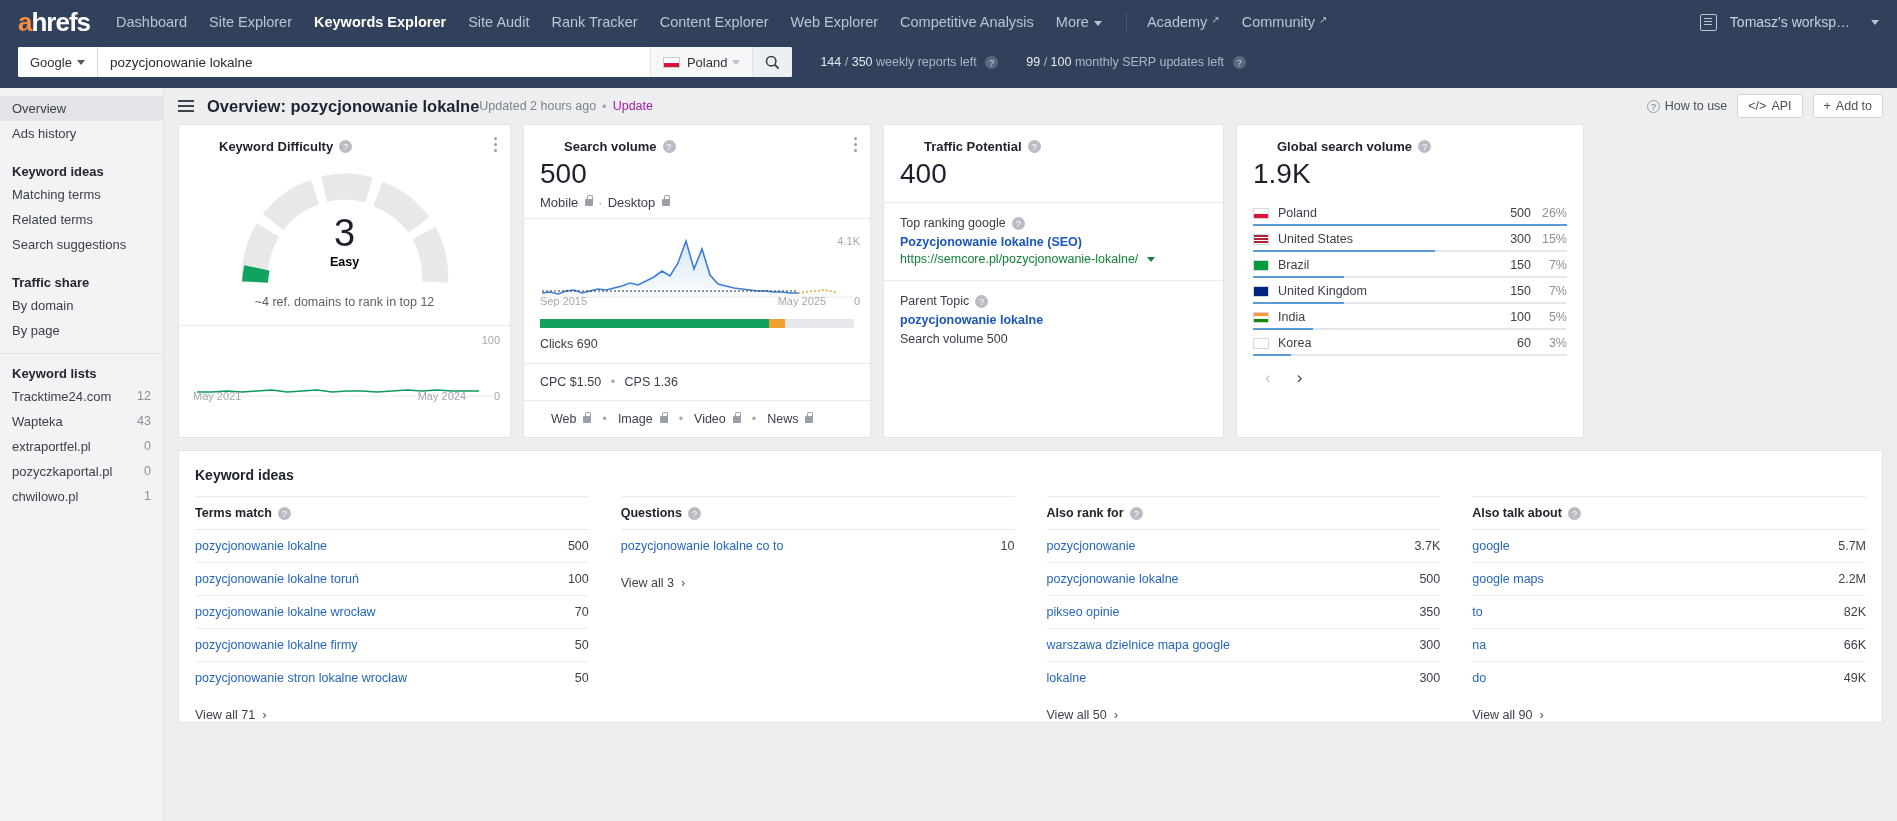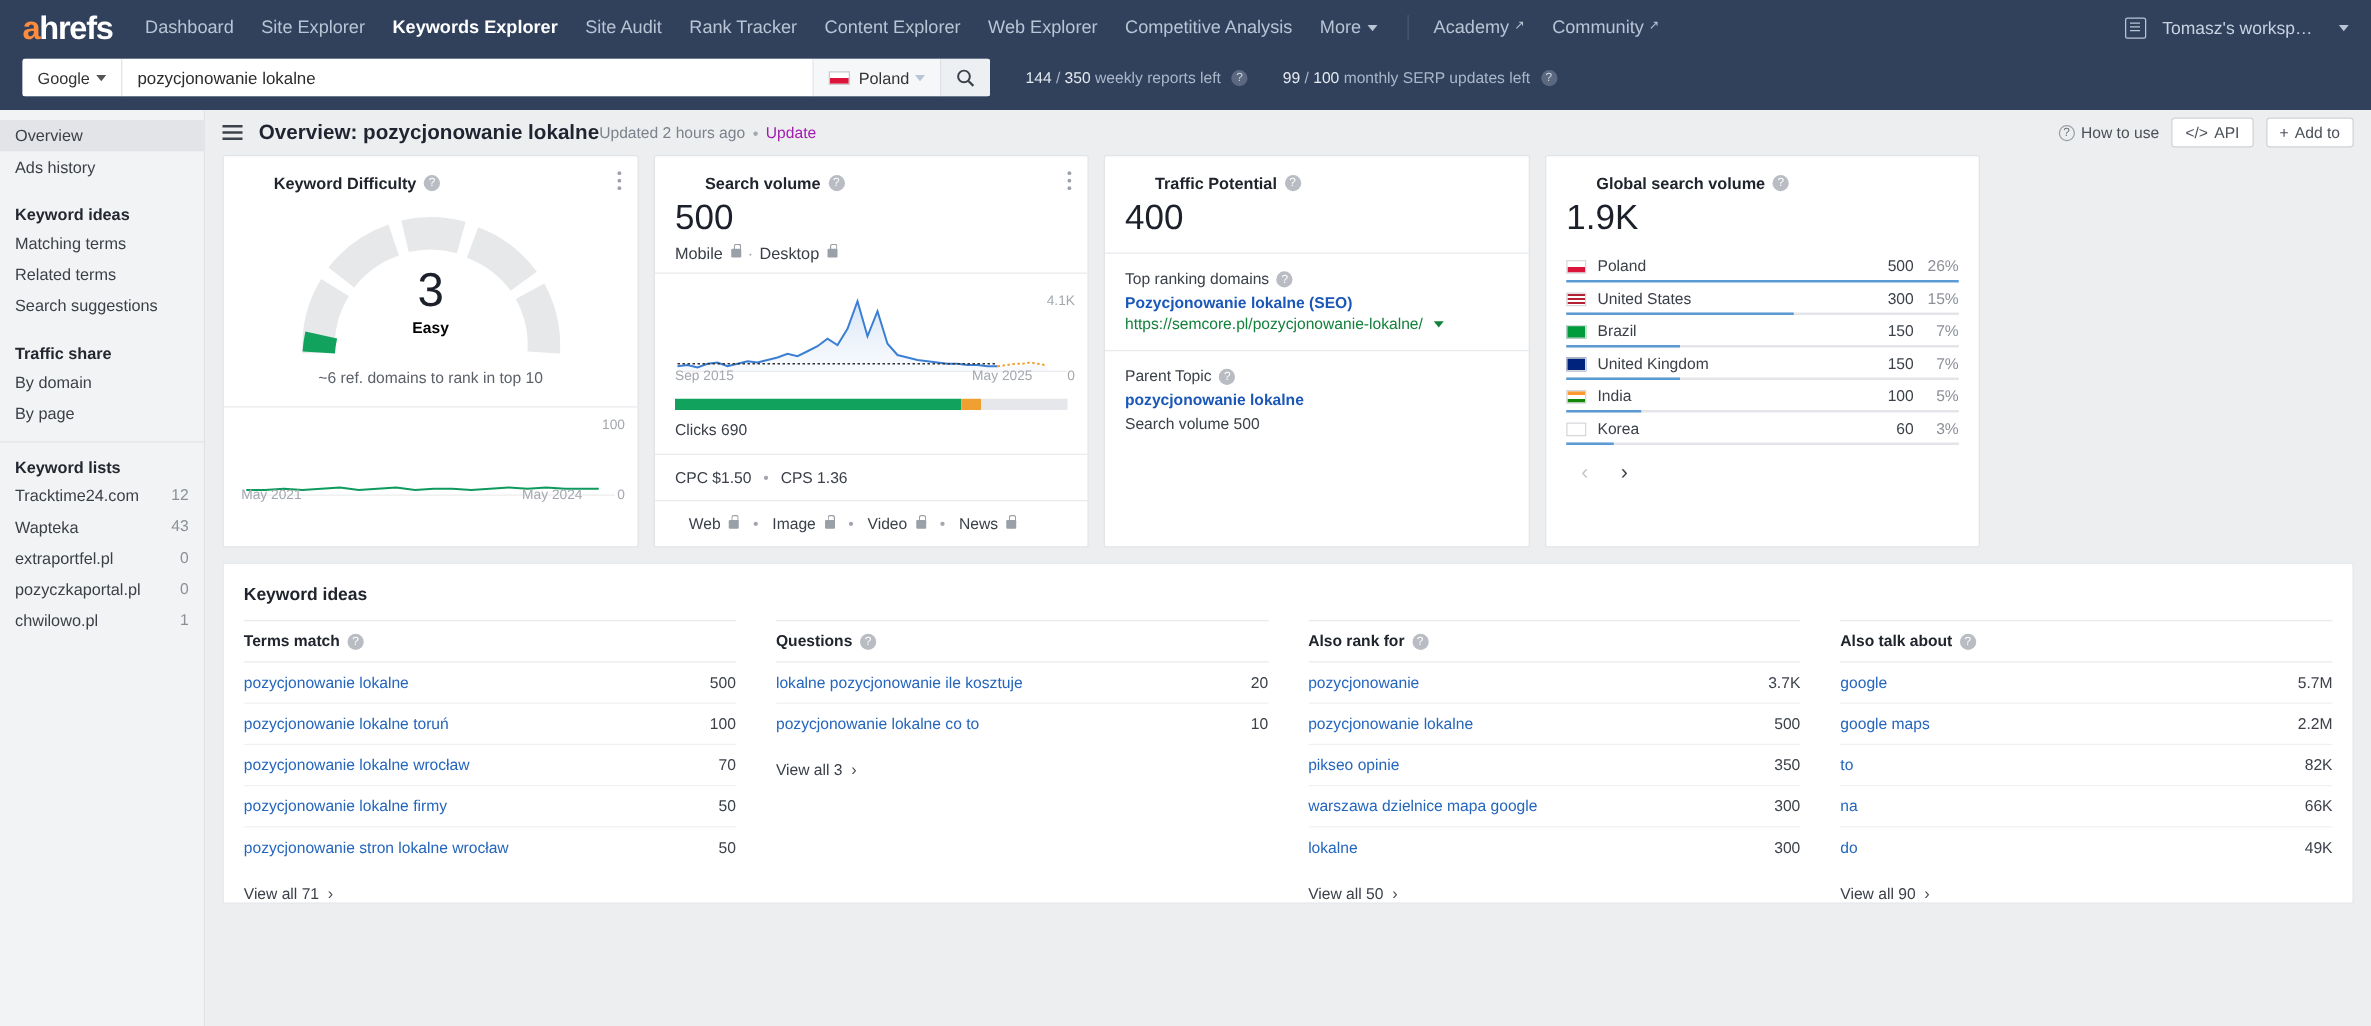--- a/index.html
+++ b/index.html
@@ -286,21 +286,21 @@
               <path d="M129 29 A90 90 0 0 1 174 30" fill="none" stroke="#e6e8ea" stroke-width="26"></path>
               <path d="M183 34 A90 90 0 0 1 224 65" fill="none" stroke="#e6e8ea" stroke-width="26"></path>
               <path d="M229 73 A90 90 0 0 1 240 122" fill="none" stroke="#e6e8ea" stroke-width="26"></path>
               <path d="M60 122 A90 90 0 0 1 62 108" fill="none" stroke="#11a35e" stroke-width="26"></path>
             </svg>
             <div class="gauge-label" style="top:52px">
               <div class="kd-num">3</div>
               <div class="kd-word">Easy</div>
             </div>
           </div>
-          <div class="kd-sub">~6 ref. domains to rank in top 10</div>
+          <div class="kd-sub">~4 ref. domains to rank in top 12</div>
         </div>
         <div class="divider" style="margin-top:16px"></div>
         <div class="kd-chart">
           <div class="axis-lbl" style="right:10px; top:8px">100</div>
           <svg width="331" height="80" viewBox="0 0 331 80" style="display:block">
             <polyline points="18,66 33,66 48,65 63,66 78,65 93,64 108,66 123,65 138,64 153,66 168,65 183,65 198,66 213,65 228,64 243,65 258,64 273,65 288,65 300,65" fill="none" stroke="#0d9a5c" stroke-width="1.6"></polyline>
             <line x1="18" y1="70" x2="313" y2="70" stroke="#ececee" stroke-width="1"></line>
           </svg>
           <div class="axis-lbl" style="left:14px; bottom:6px">May 2021</div>
           <div class="axis-lbl" style="right:44px; bottom:6px">May 2024</div>
@@ -387,21 +387,21 @@
         <div class="card-pad" style="padding-bottom:12px">
           <div class="card-title">
             <span>Traffic Potential</span>
             <span class="help">?</span>
           </div>
           <div class="bignum">400</div>
         </div>
         <div class="divider"></div>
         <div style="padding: 13px 16px 14px 16px">
           <div class="tp-lbl">
-            <span>Top ranking domains</span>
+            <span>Top ranking google</span>
             <span class="help">?</span>
           </div>
           <span class="tp-link">Pozycjonowanie lokalne (SEO)</span>
           <div class="tp-url">
             <span>https://semcore.pl/pozycjonowanie-lokalne/</span>
             <span class="caret" style="border-top-color:#13803b"></span>
           </div>
         </div>
         <div class="divider"></div>
         <div style="padding: 13px 16px">
@@ -524,24 +524,20 @@
             <span>View all 71</span>
             <span class="chev">›</span>
             </div>
         </div>
 
         <div class="ki-col">
           <div class="ki-head">
             <span>Questions</span>
             <span class="help">?</span>
           </div>
-          <div class="ki-row">
-            <a>lokalne pozycjonowanie ile kosztuje</a>
-            <span class="val">20</span>
-            </div>
           <div class="ki-row" style="border-bottom:none">
             <a>pozycjonowanie lokalne co to</a>
             <span class="val">10</span>
             </div>
           <div class="viewall">
             <span>View all 3</span>
             <span class="chev">›</span>
             </div>
         </div>
 

